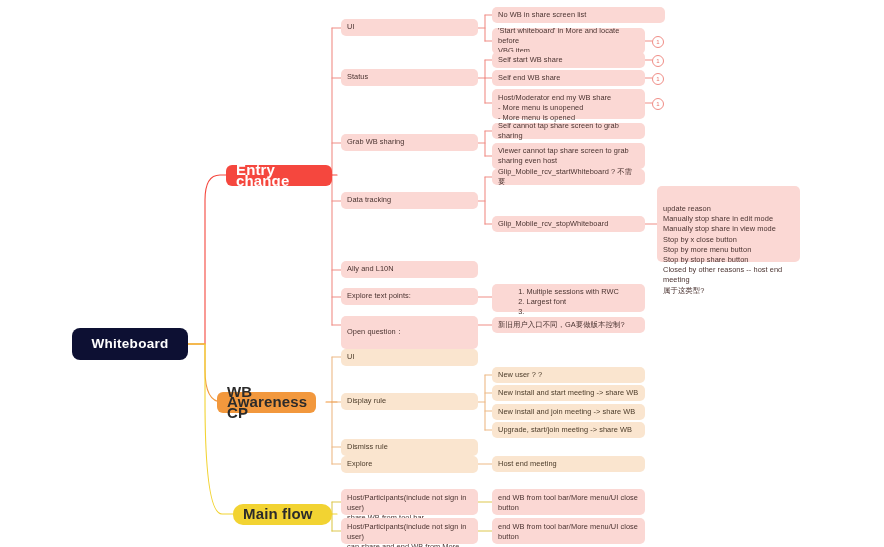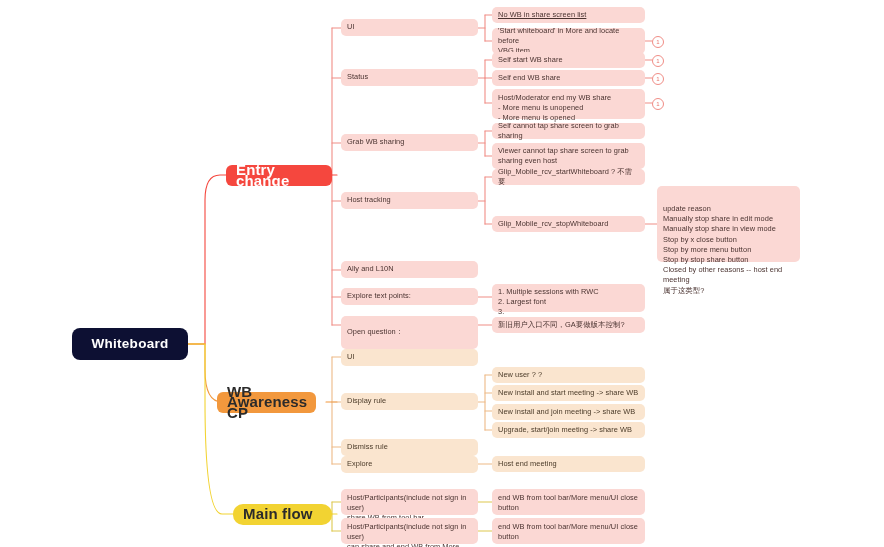--- a/index.html
+++ b/index.html
@@ -148,33 +148,33 @@
   <div class="node red-leaf" style="left:341px;top:19px;width:137px;height:17px;">
     <span>UI</span>
   </div>
   <div class="node red-leaf" style="left:341px;top:69px;width:137px;height:17px;">
     <span>Status</span>
   </div>
   <div class="node red-leaf" style="left:341px;top:134px;width:137px;height:17px;">
     <span>Grab WB sharing</span>
   </div>
   <div class="node red-leaf" style="left:341px;top:192px;width:137px;height:17px;">
-    <span>Host tracking</span>
+    <span>Data tracking</span>
   </div>
   <div class="node red-leaf" style="left:341px;top:261px;width:137px;height:17px;">
     <span>Ally and L10N</span>
   </div>
   <div class="node red-leaf" style="left:341px;top:288px;width:137px;height:17px;">
     <span>Explore text points:</span>
   </div>
   <div class="node red-leaf" style="left:341px;top:316px;width:137px;height:33px;">
     <span>Open question：</span>
   </div>
 
-  <div class="node red-leaf" style="left:492px;top:7px;width:153px;height:16px;text-decoration:underline;">
+  <div class="node red-leaf" style="left:492px;top:7px;width:173px;height:16px;">
     <span>No WB in share screen list</span>
   </div>
   <div class="node red-leaf" style="left:492px;top:28px;width:153px;height:26px;">
     <span>'Start whiteboard' in More and locate before
 VBG item</span>
   </div>
   <div class="badge" style="left:652px;top:36px;">
     <span>1</span>
   </div>
 
@@ -220,21 +220,21 @@
     <span>update reason
 Manually stop share in edit mode
 Manually stop share in view mode
 Stop by x close button
 Stop by more menu button
 Stop by stop share button
 Closed by other reasons -- host end meeting
 属于这类型?</span>
   </div>
 
-  <div class="node red-leaf red-note" style="left:492px;top:284px;width:153px;height:28px;padding-top:3px;">
+  <div class="node red-leaf red-note" style="left:492px;top:284px;width:153px;height:28px;padding-top:3px;justify-content:center;">
     <span>1. Multiple sessions with RWC
 2. Largest font
 3.</span>
   </div>
   <div class="node red-leaf" style="left:492px;top:317px;width:153px;height:16px;">
     <span>新旧用户入口不同，GA要做版本控制?</span>
   </div>
 
   <div class="node orange-leaf" style="left:341px;top:349px;width:137px;height:17px;">
     <span>UI</span>

